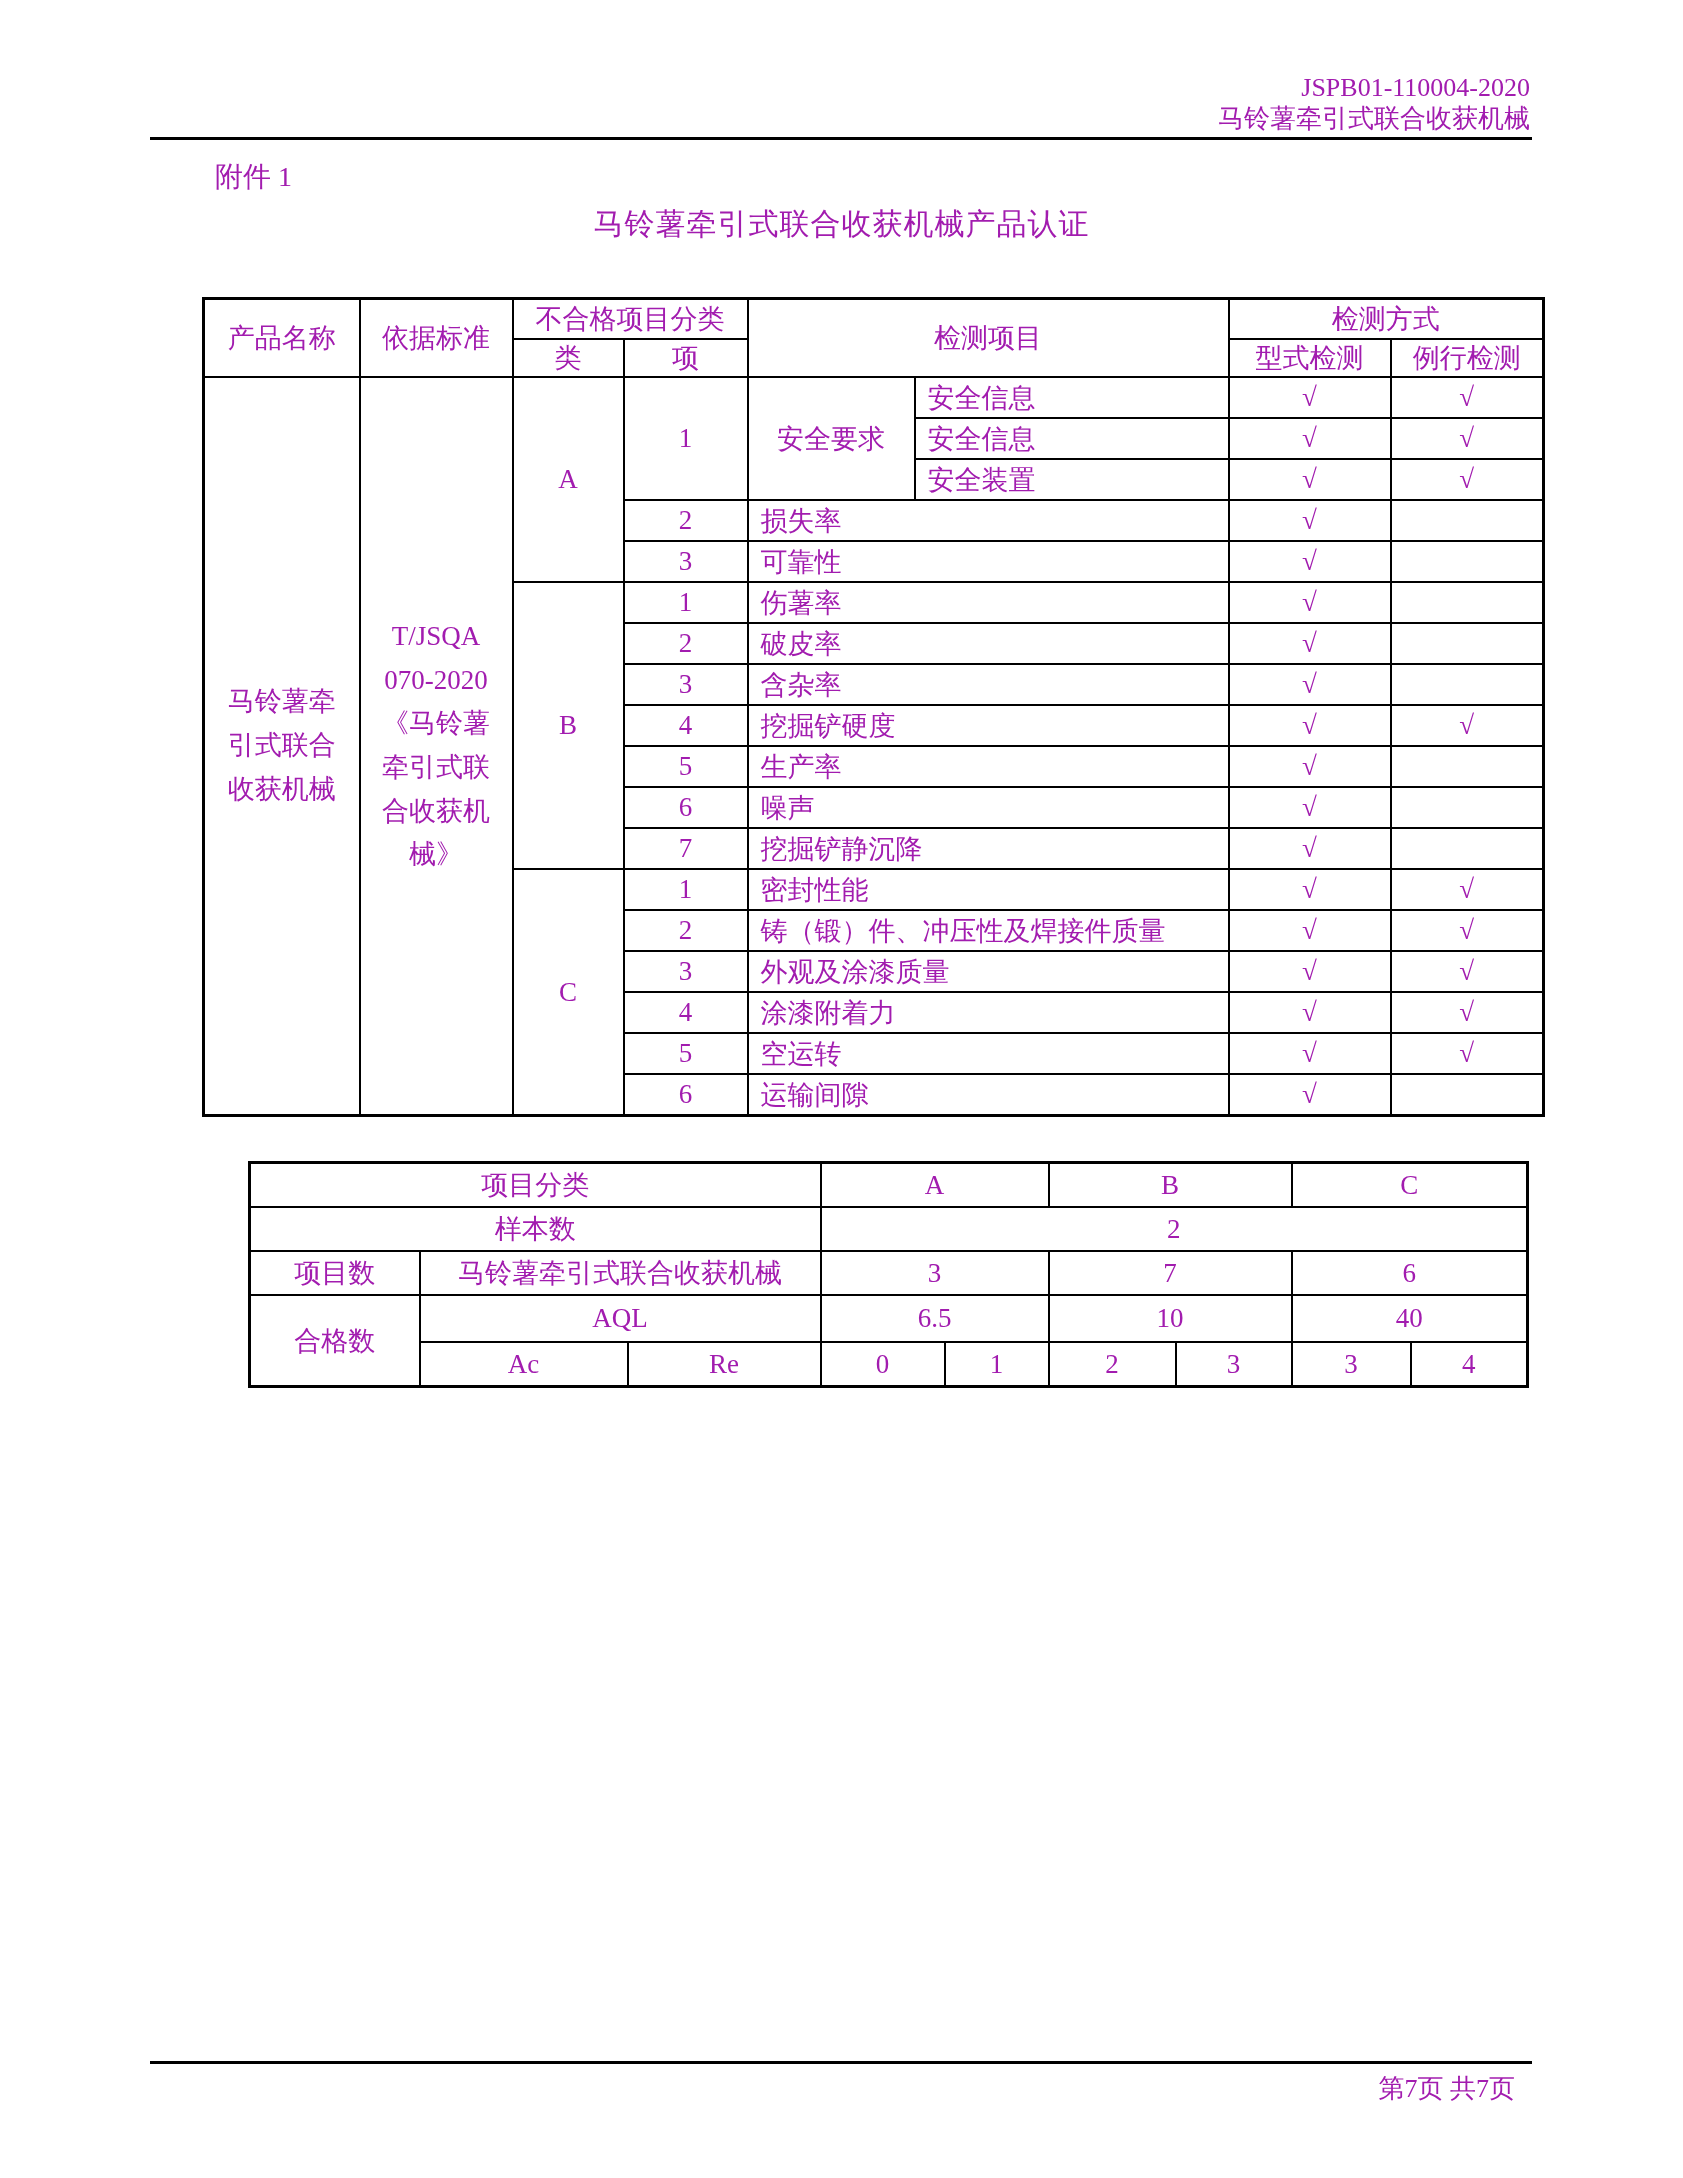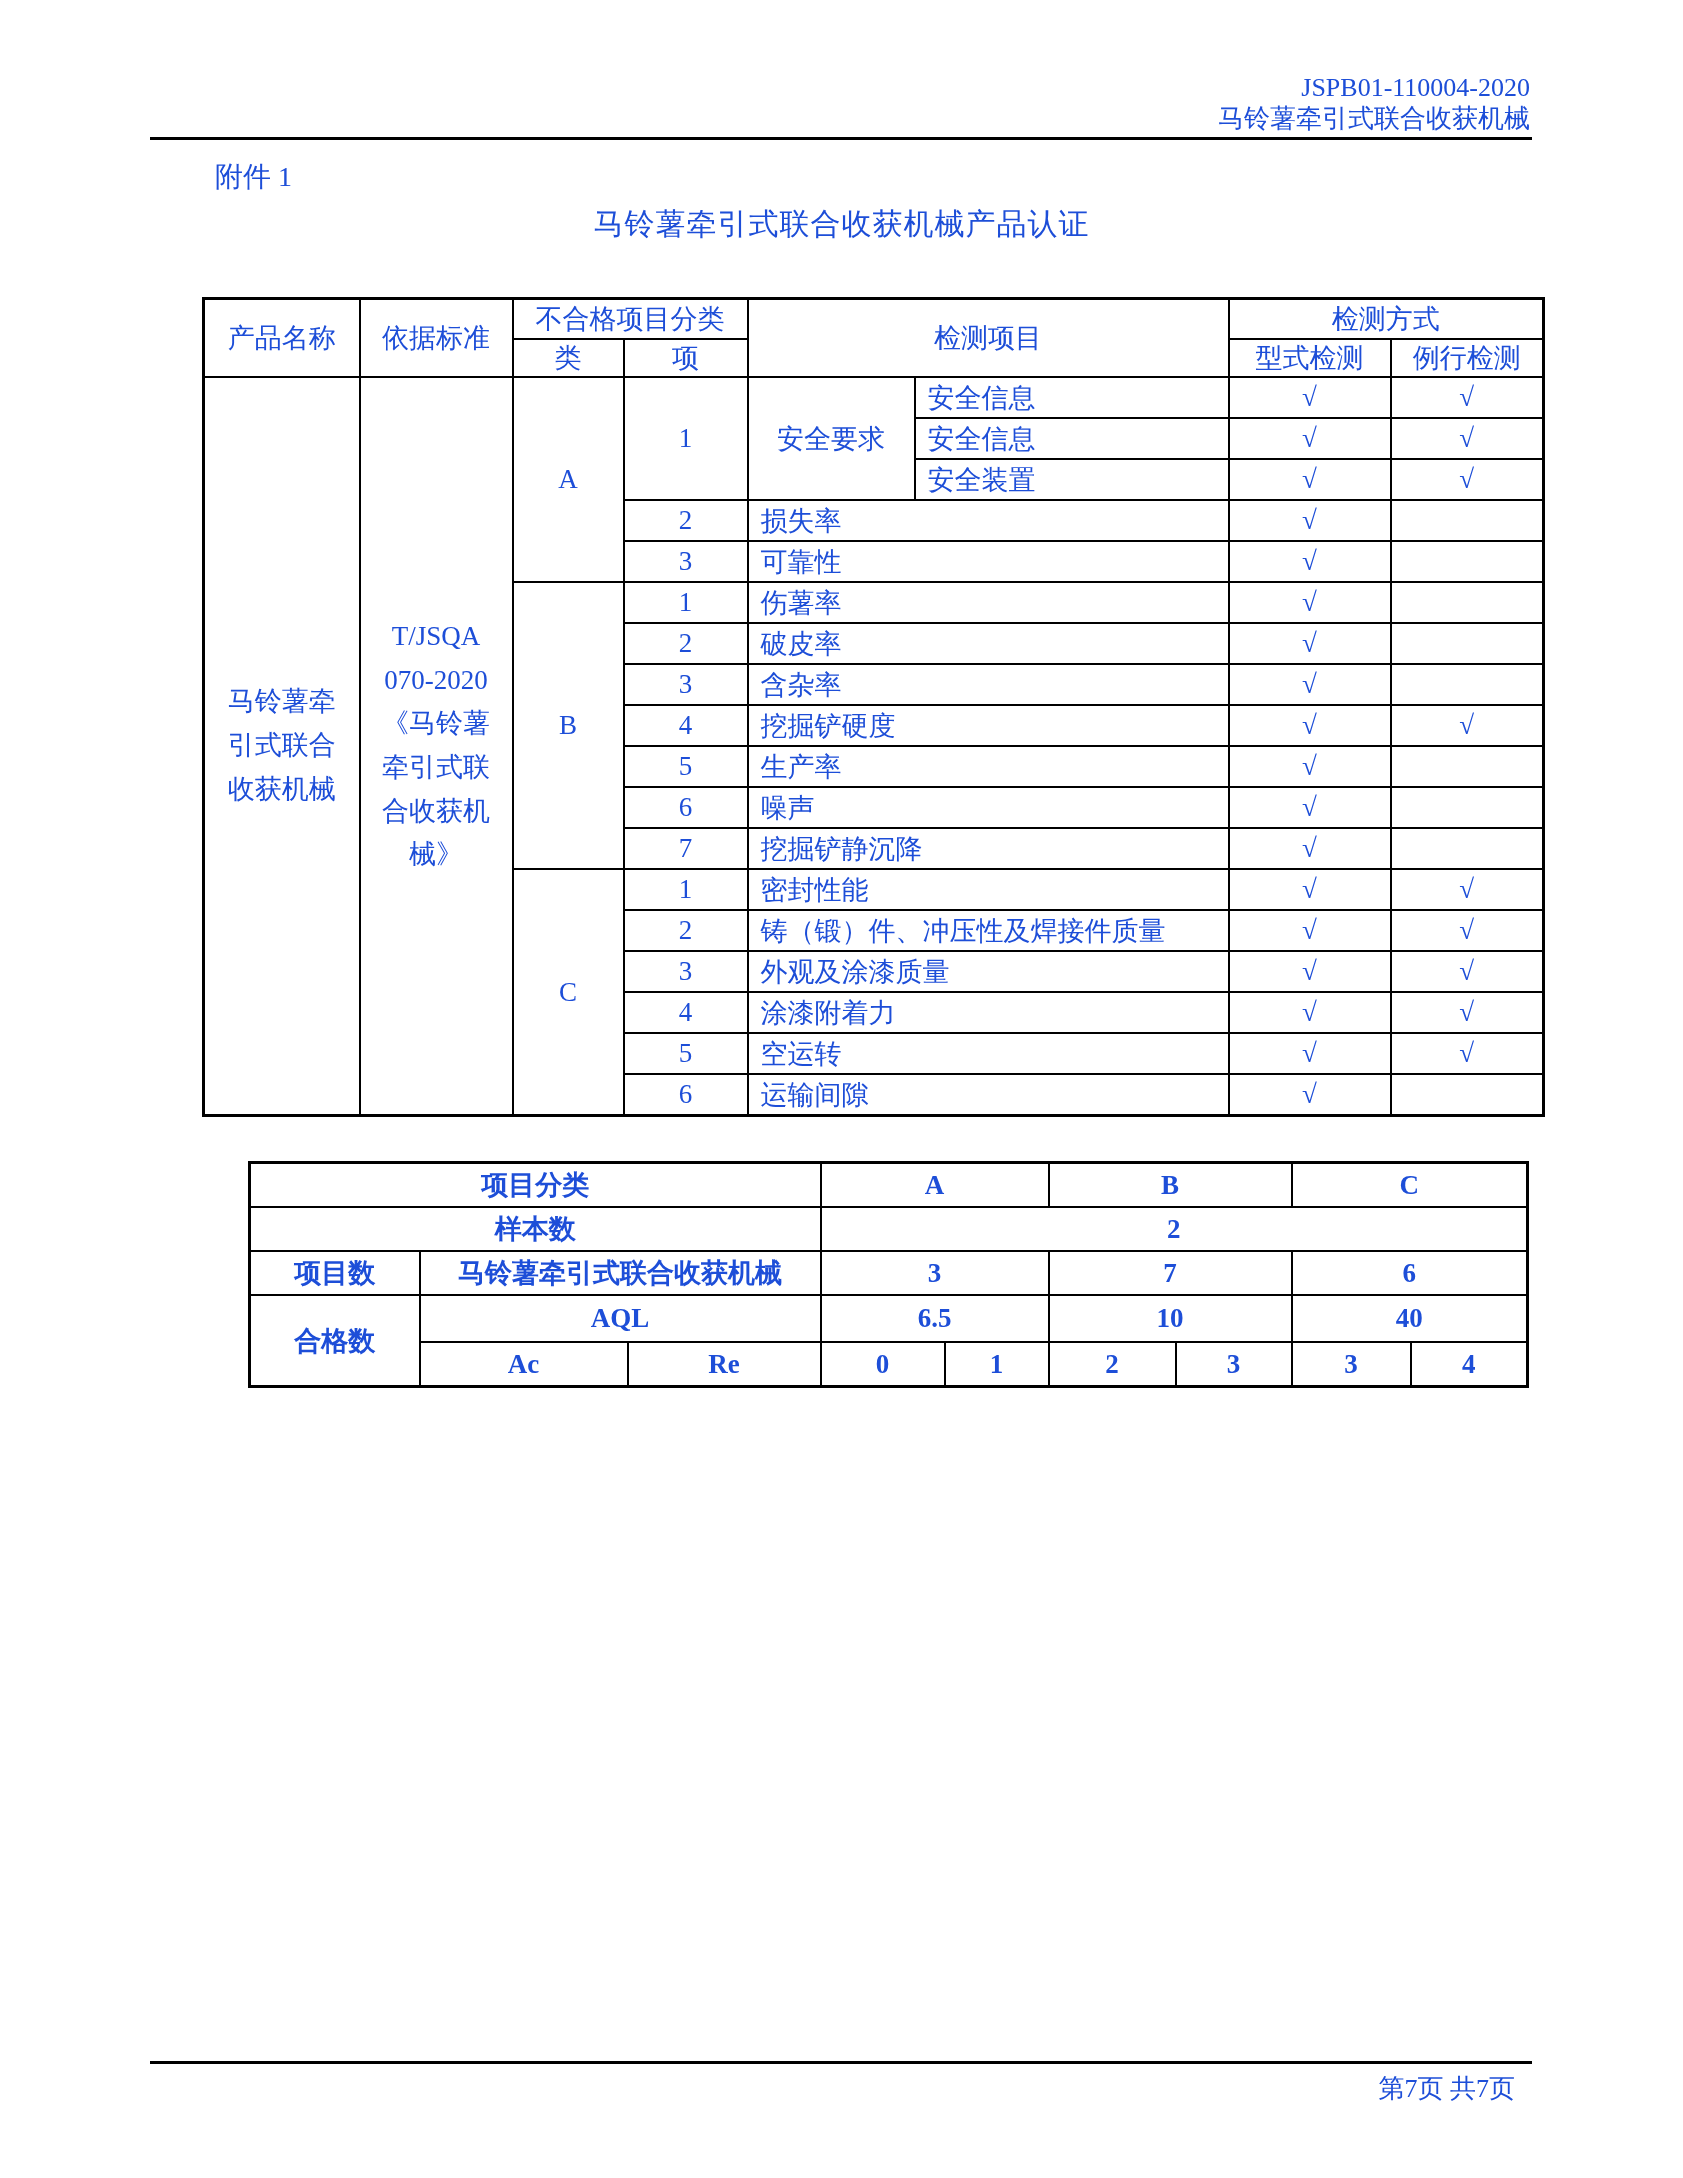--- a/index.html
+++ b/index.html
@@ -1,39 +1,39 @@
 <!DOCTYPE html>
 <html><head>
 <meta charset="utf-8">
 <style>
   html,body{margin:0;padding:0;background:#888;}
   .page{
     position:relative;
     width:1683px;height:2178px;
     background:#ffffff;
     font-family:"Liberation Serif","DejaVu Serif",serif;
-    color:#1d4ed8;
+    color:#a21caf;
     overflow:hidden;
   }
   .abs{position:absolute;}
   
   .hdr-line{right:153px;text-align:right;font-size:26px;line-height:30px;white-space:nowrap;}
   .rule{left:150px;width:1382px;height:3px;background:#000;}
   .attachment{left:215px;top:158px;font-size:28px;}
   .title{left:0;right:0;text-align:center;font-size:30px;letter-spacing:1px;}
   
   table{border-collapse:collapse;table-layout:fixed;margin-left:32px;}
   td{border:2px solid #000;font-size:27px;text-align:center;vertical-align:middle;padding:0;overflow:hidden;}
   #t1,#t2{border:3px solid #000;}
   #t1{width:1341px;}
   #t2{width:1277px;}
   #t1 tr.hrow1 td{height:38px;}
   #t1 tr.hrow2 td{height:36px;}
   #t1 tr.brow td{height:39px;}
-  #t2 td{height:42px;font-weight:bold;}
+  #t2 td{height:42px;}
   #t2 tr.r4 td{height:45px;}
   td.left{text-align:left;padding-left:12px;}
   td.preline{white-space:pre-line;line-height:1.62;}
   .caption2{left:0;right:0;text-align:center;font-size:29px;letter-spacing:1px;}
   .footer-text{right:168px;text-align:left;font-size:26px;white-space:nowrap;}
 </style>
 </head>
 <body>
 
 <div class="page">

